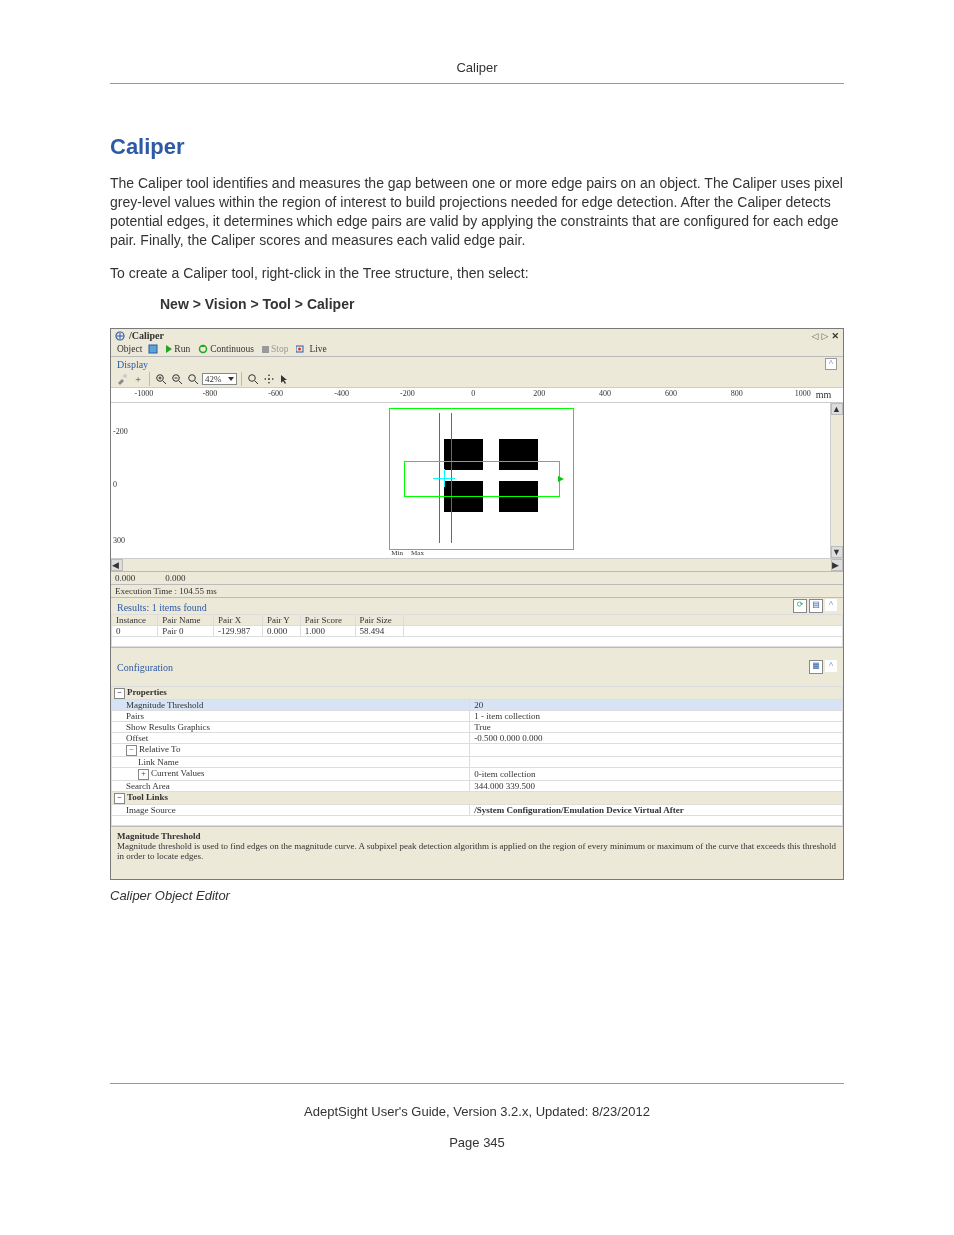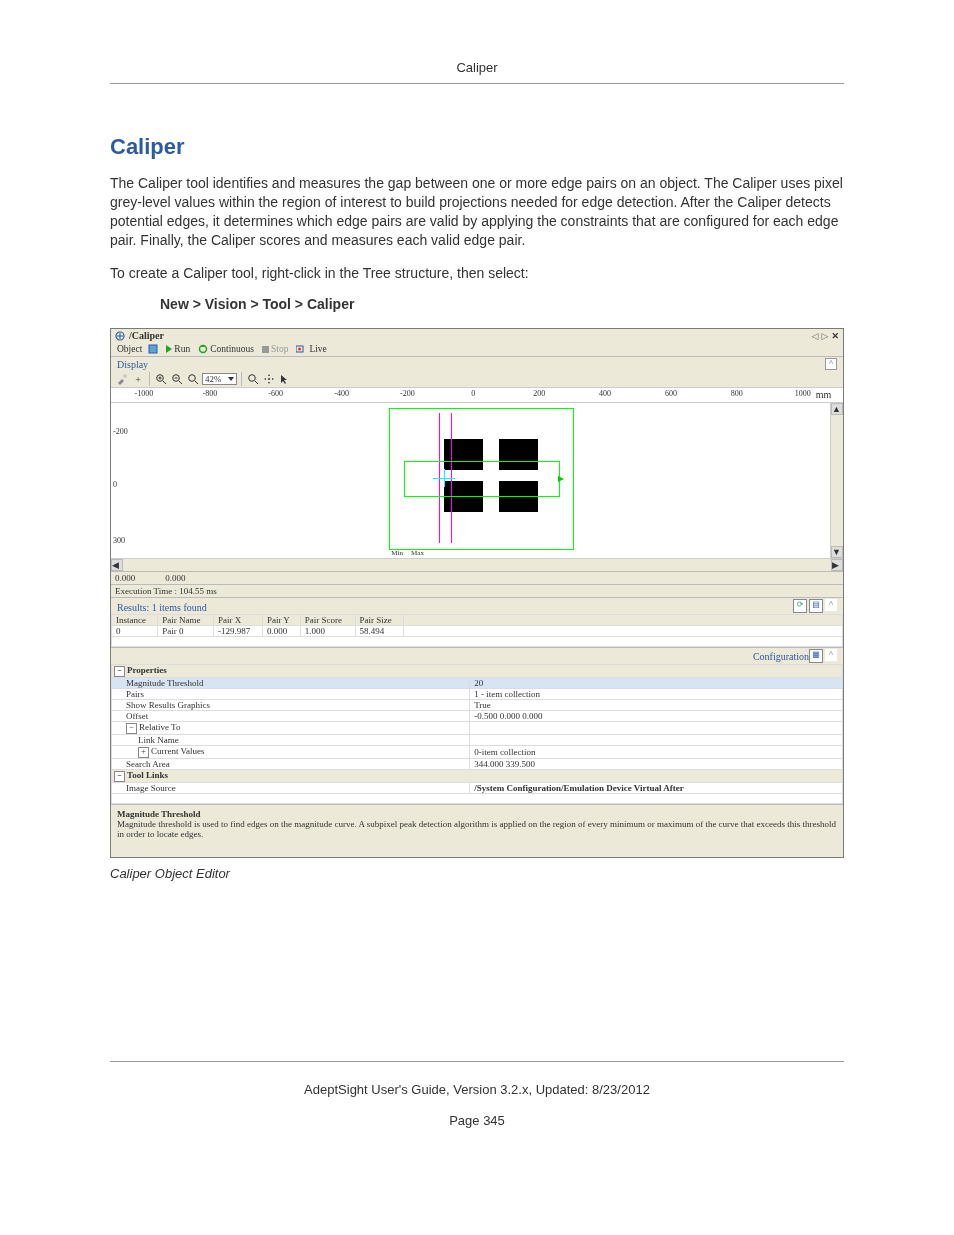--- a/index.html
+++ b/index.html
@@ -175,22 +175,22 @@
   .mini-icons .mi { width:12px;height:12px;border:1px solid #888;background:#fff;font-size:8px;text-align:center;line-height:10px; }
   table.results {
     width:100%; border-collapse:collapse; font-size:9px; background:#fff;
   }
   table.results th, table.results td {
     border:1px solid #ddd; padding:0 4px; text-align:left; white-space:nowrap;
   }
   table.results th { background:#ece9d8; font-weight:normal; }
   .blank-row { height:10px; background:#fff; }
   .config-head {
-    display:flex;justify-content:flex-end;align-items:center;
-    color:#2d5aa5;font-size:10px;padding:1px 6px;
+    display:flex;justify-content:space-between;align-items:center;
+    color:#2d5aa5;font-size:10px;padding:12px 6px;
     background:#ece9d8;border-top:1px solid #bbb;
   }
   .prop-grid {
     width:100%; border-collapse:collapse; font-size:9px; background:#fff;
   }
   .prop-grid td { border:1px solid #ddd; padding:0 4px; }
   .prop-grid .cat td {
     background:#ece9d8; font-weight:bold; padding-left:2px;
   }
   .prop-grid .lvl1 td:first-child { padding-left:14px; }

